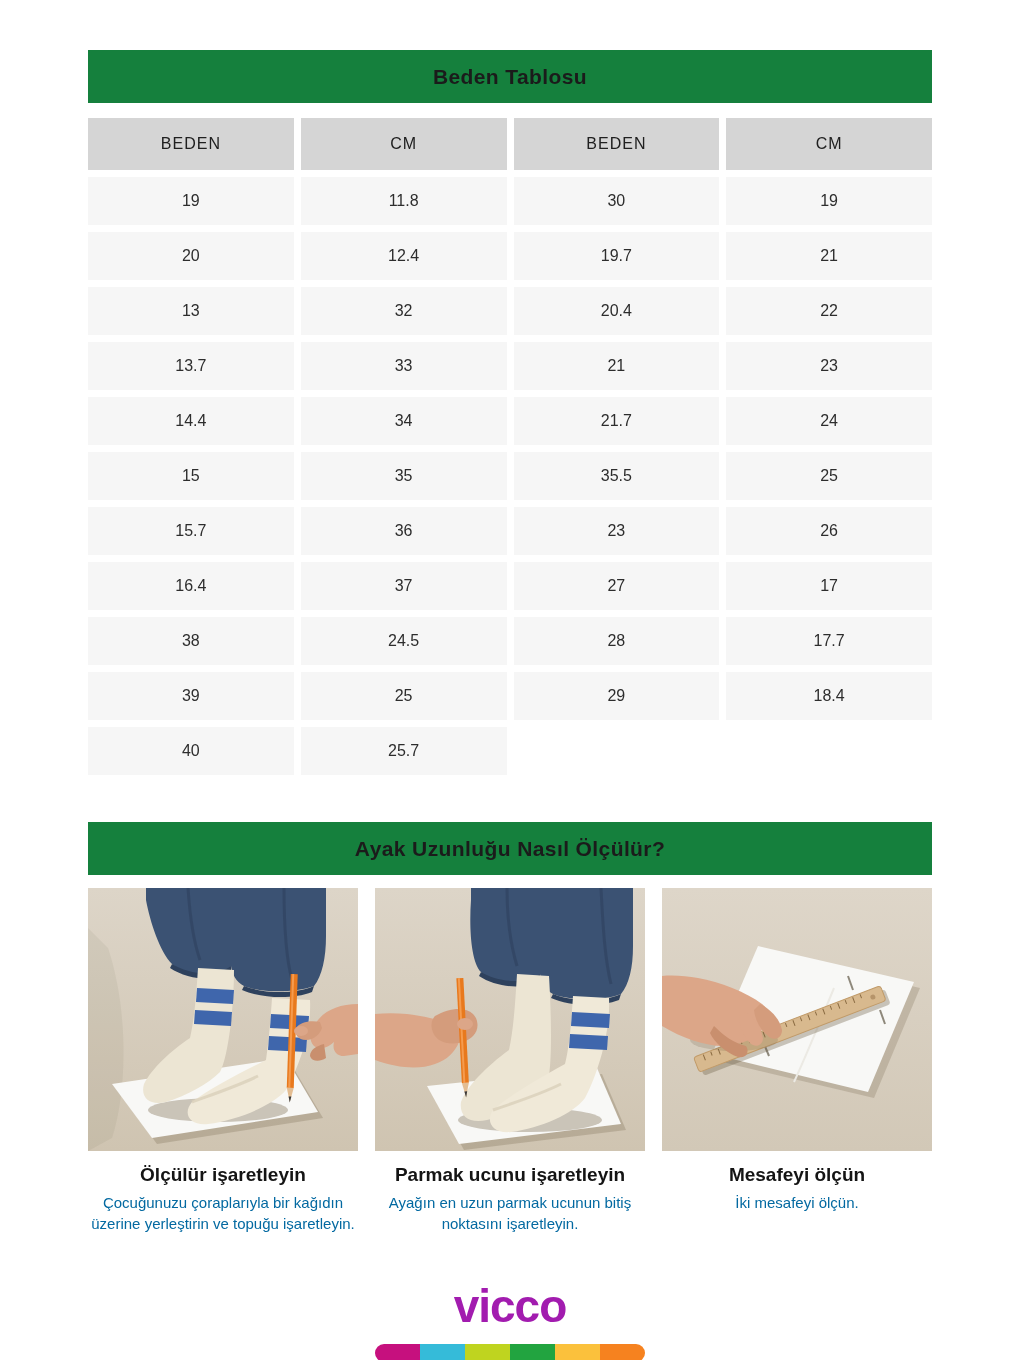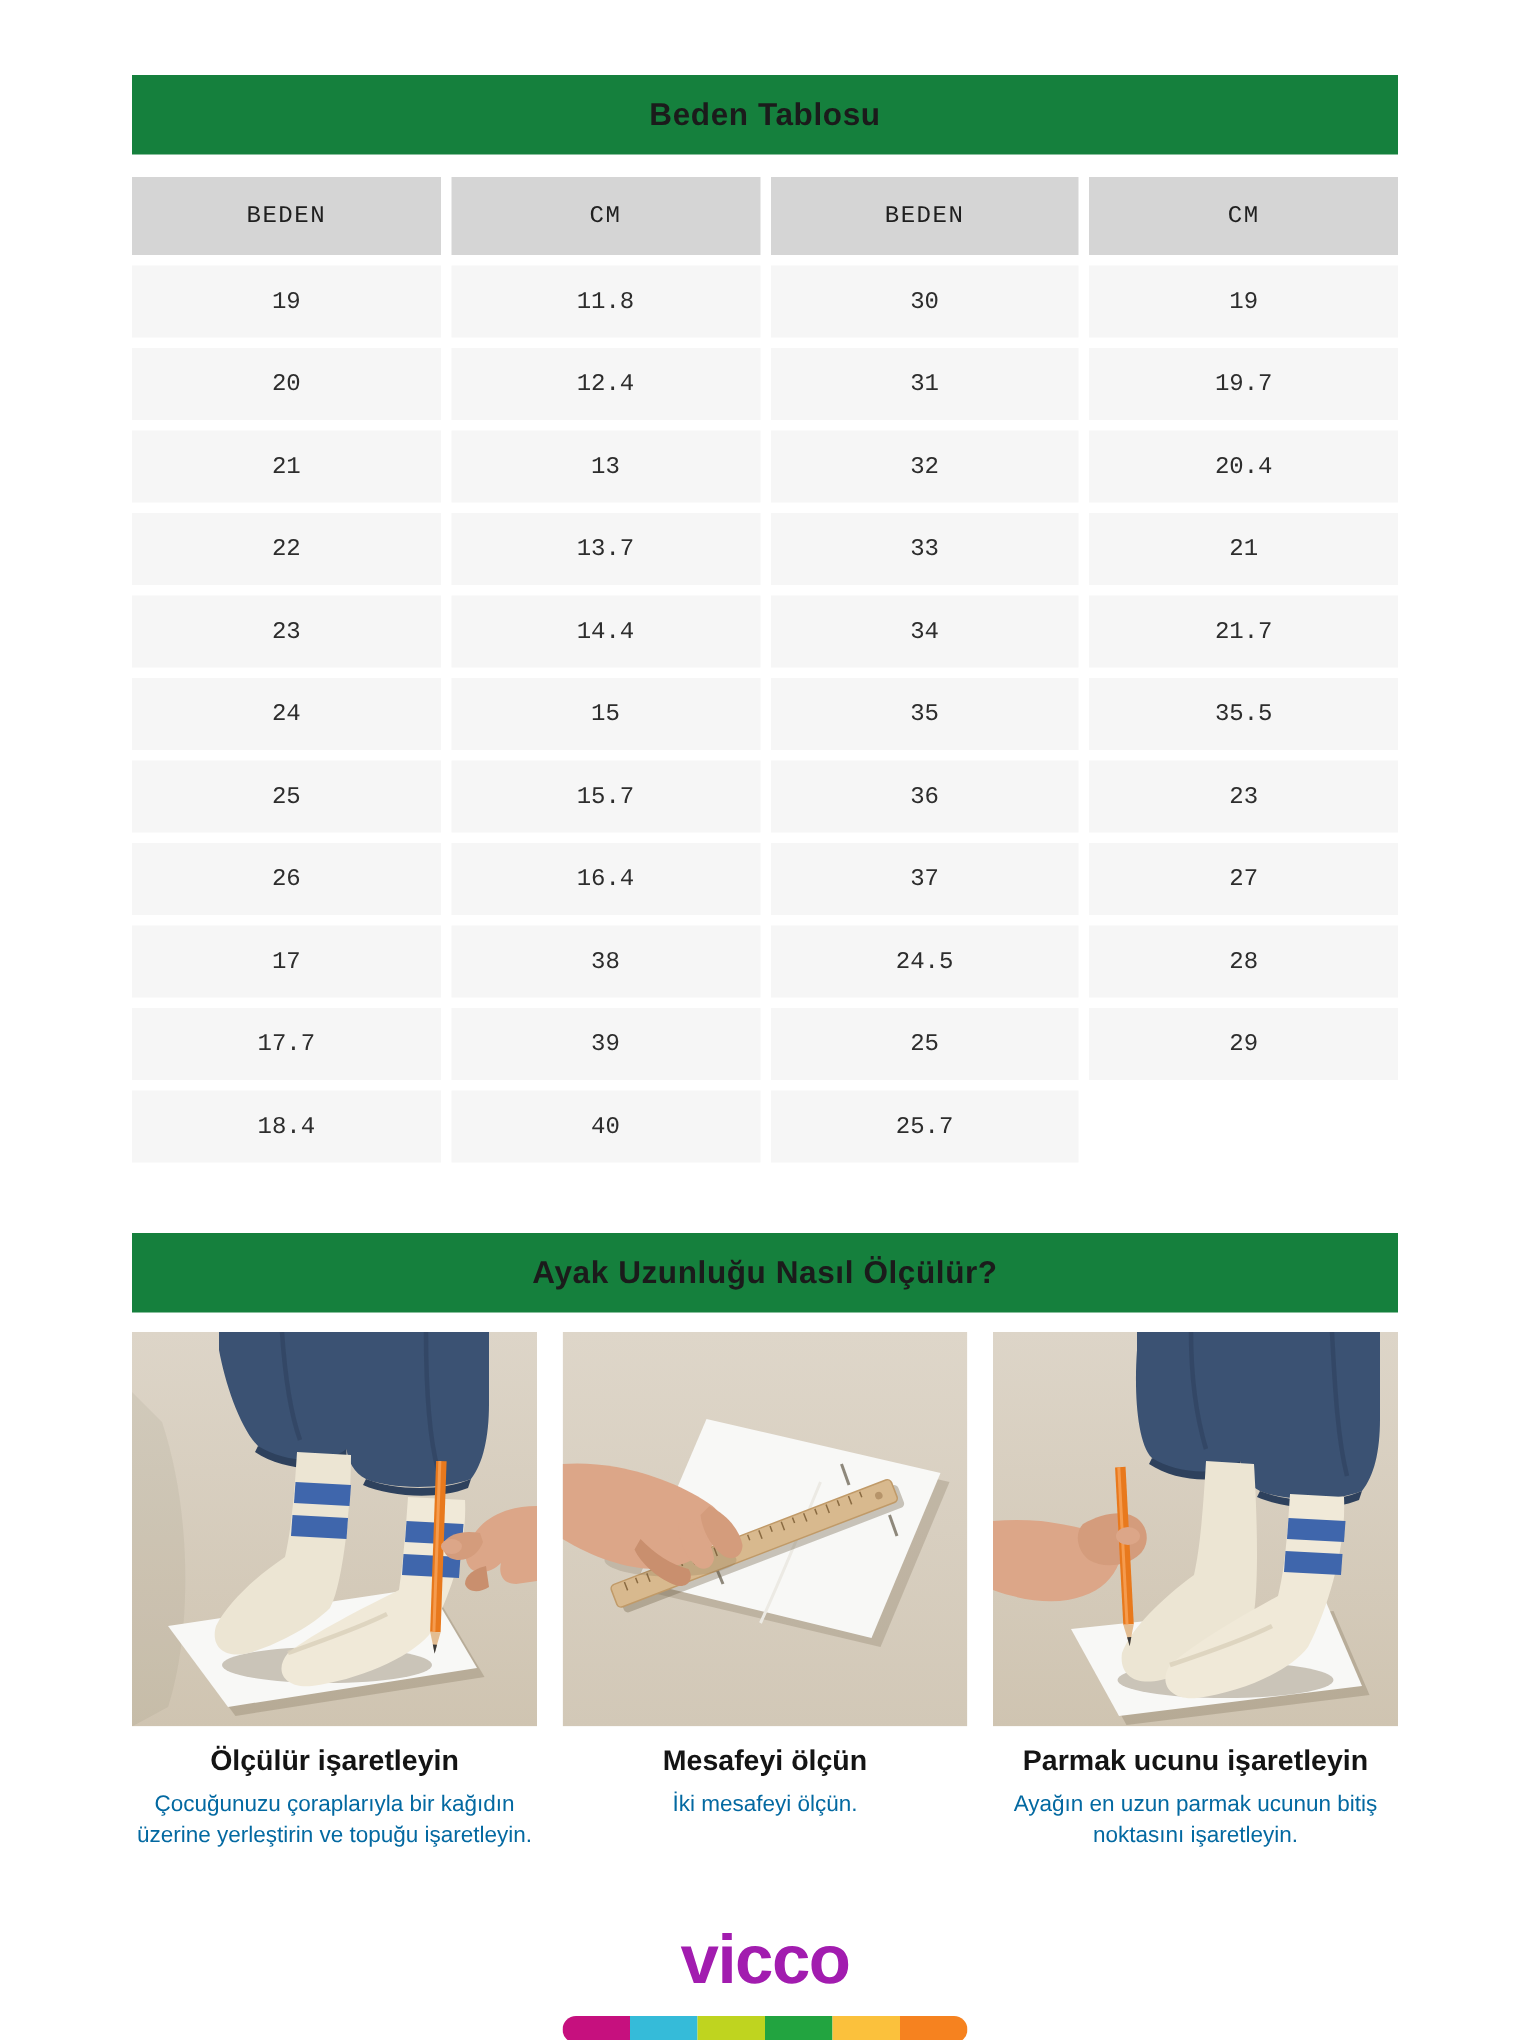--- a/index.html
+++ b/index.html
@@ -15,21 +15,21 @@
     height:53px;background:#15803d;
     display:flex;align-items:center;justify-content:center;
   }
   .bar .bar-title{
     margin:0;font-size:21px;font-weight:bold;color:#1b1b1b;letter-spacing:.4px;
   }
 
   
   .size-table{
     margin-top:15px;
-    display:grid;grid-template-columns:repeat(4,1fr);gap:7px;font-family:Liberation Mono, monospace;
+    display:grid;grid-template-columns:repeat(4,1fr);gap:7px;
   }
   .size-table .cell{
     background:#f6f6f6;height:48px;
     display:flex;align-items:center;justify-content:center;
     font-size:16px;color:#2d2d2d;
   }
   .size-table .head{
     background:#d5d5d5;height:52px;color:#202020;letter-spacing:1px;
   }
 
@@ -72,21 +72,20 @@
     <div class="cell head">CM</div>
     <div class="cell head">BEDEN</div>
     <div class="cell head">CM</div>
 
   <div class="cell">19</div>
       <div class="cell">11.8</div>
       <div class="cell">30</div>
       <div class="cell">19</div>
       <div class="cell">20</div>
       <div class="cell">12.4</div>
-      <div class="cell">31</div>
       <div class="cell">19.7</div>
       <div class="cell">21</div>
       <div class="cell">13</div>
       <div class="cell">32</div>
       <div class="cell">20.4</div>
       <div class="cell">22</div>
       <div class="cell">13.7</div>
       <div class="cell">33</div>
       <div class="cell">21</div>
       <div class="cell">23</div>
@@ -170,20 +169,65 @@
       <figcaption>
         <h3>Ölçülür işaretleyin</h3>
         <p>Çocuğunuzu çoraplarıyla bir kağıdın üzerine yerleştirin ve topuğu işaretleyin.</p>
       </figcaption>
     </figure>
 
     <figure class="step">
       <div class="photo">
         <svg viewBox="0 0 270 263" preserveAspectRatio="none" aria-hidden="true">
           <defs>
+            <linearGradient id="bg2" x1="0" y1="0" x2="0" y2="1">
+              <stop offset="0" stop-color="#ddd5c8"></stop>
+                <stop offset="1" stop-color="#cfc4b1"></stop>
+            </linearGradient>
+          </defs>
+          <rect x="0" y="0" width="270" height="263" fill="url(#bg2)"></rect>
+          <polygon points="57,204 227,186 251,242 89,262" fill="rgba(120,105,80,0.28)"></polygon>
+          <polygon points="52,198 222,180 246,236 84,256" fill="#f8f8f6"></polygon>
+          <ellipse cx="155" cy="232" rx="72" ry="12" fill="rgba(125,110,85,0.38)"></ellipse>
+
+          <path d="M96,0 H258 V58 C258,80 254,96 246,106 C226,114 192,112 178,106 C170,102 166,94 165,86 C163,94 156,98 146,97 C128,96 114,92 106,84 C96,74 94,40 96,12 Z" fill="#3b5273"></path>
+          <path d="M106,84 C122,94 150,97 165,86 L165,92 C152,102 122,100 104,88 Z" fill="#2e415d"></path>
+          <path d="M178,106 C198,114 228,114 246,106 L244,112 C224,120 194,118 176,110 Z" fill="#2e415d"></path>
+          <path d="M226,0 C228,40 230,72 236,96" stroke="#2e415d" stroke-width="3" fill="none" opacity="0.6"></path>
+          <path d="M132,0 C132,30 136,58 142,78" stroke="#2e415d" stroke-width="3" fill="none" opacity="0.6"></path>
+
+          <path d="M142,86 C140,120 138,144 134,162 C112,178 92,198 86,214 C84,228 94,236 112,232 C138,226 162,212 172,196 C178,180 176,120 174,88 Z" fill="#ece5d3"></path>
+
+          <path d="M198,108 C196,140 194,160 190,176 C164,190 134,208 118,222 C110,234 118,246 136,244 C166,240 198,226 210,210 C218,196 236,150 234,110 Z" fill="#f0e9d8"></path>
+          <path d="M197,124 L235,126 L234,140 L196,138 Z" fill="#3f66ac"></path>
+          <path d="M195,146 L233,148 L232,162 L194,160 Z" fill="#3f66ac"></path>
+          <path d="M118,222 C136,216 166,206 186,196" stroke="#d9d0ba" stroke-width="3" fill="none" opacity="0.8"></path>
+
+          <path d="M0,126 L0,172 C22,180 44,182 60,176 C72,172 80,164 84,154 C86,146 84,138 76,136 C66,132 48,128 32,126 C21,125 10,125 0,126 Z" fill="#dca688"></path>
+          <path d="M60,128 C74,120 90,118 98,126 C104,132 104,142 98,148 C90,156 74,158 64,152 C56,146 54,134 60,128 Z" fill="#d49c7c"></path>
+
+          <g transform="rotate(-3 88 150)">
+            <rect x="84.5" y="90" width="7" height="105" fill="#e8791d"></rect>
+            <rect x="86" y="90" width="2" height="105" fill="#f59b4e"></rect>
+            <polygon points="84.5,195 91.5,195 88,209" fill="#e3bd92"></polygon>
+            <polygon points="86.6,203.5 89.4,203.5 88,209.5" fill="#3a3a3a"></polygon>
+          </g>
+          <ellipse cx="90" cy="136" rx="8" ry="6" fill="#dca688"></ellipse>
+        </svg>
+      </div>
+      <figcaption>
+        <h3>Parmak ucunu işaretleyin</h3>
+        <p>Ayağın en uzun parmak ucunun bitiş noktasını işaretleyin.</p>
+      </figcaption>
+    </figure>
+
+    <figure class="step">
+      <div class="photo">
+        <svg viewBox="0 0 270 263" preserveAspectRatio="none" aria-hidden="true">
+          <defs>
             <linearGradient id="bg3" x1="0" y1="0" x2="0" y2="1">
               <stop offset="0" stop-color="#ded6c9"></stop>
                 <stop offset="1" stop-color="#d2c8b7"></stop>
             </linearGradient>
           </defs>
           <rect x="0" y="0" width="270" height="263" fill="url(#bg3)"></rect>
           <polygon points="101,64 258,100 212,210 56,173" fill="rgba(120,105,80,0.25)"></polygon>
           <polygon points="96,58 252,94 206,204 50,166" fill="#f8f8f6"></polygon>
           <path d="M172,100 C158,134 144,168 132,194" stroke="#eceae4" stroke-width="2" fill="none"></path>
           <path d="M186,88 l5,14" stroke="#8e887b" stroke-width="2" fill="none"></path>
@@ -203,65 +247,20 @@
           <path d="M84,124 C94,132 100,142 101,151 C100,158 93,160 88,155 C81,148 77,137 77,128 Z" fill="#dca688"></path>
           <path d="M52,138 C62,148 72,155 84,158 C88,164 84,171 76,169 C64,165 52,154 48,145 Z" fill="#c98f6e"></path>
         </svg>
       </div>
       <figcaption>
         <h3>Mesafeyi ölçün</h3>
         <p>İki mesafeyi ölçün.</p>
       </figcaption>
     </figure>
 
-    <figure class="step">
-      <div class="photo">
-        <svg viewBox="0 0 270 263" preserveAspectRatio="none" aria-hidden="true">
-          <defs>
-            <linearGradient id="bg2" x1="0" y1="0" x2="0" y2="1">
-              <stop offset="0" stop-color="#ddd5c8"></stop>
-                <stop offset="1" stop-color="#cfc4b1"></stop>
-            </linearGradient>
-          </defs>
-          <rect x="0" y="0" width="270" height="263" fill="url(#bg2)"></rect>
-          <polygon points="57,204 227,186 251,242 89,262" fill="rgba(120,105,80,0.28)"></polygon>
-          <polygon points="52,198 222,180 246,236 84,256" fill="#f8f8f6"></polygon>
-          <ellipse cx="155" cy="232" rx="72" ry="12" fill="rgba(125,110,85,0.38)"></ellipse>
-
-          <path d="M96,0 H258 V58 C258,80 254,96 246,106 C226,114 192,112 178,106 C170,102 166,94 165,86 C163,94 156,98 146,97 C128,96 114,92 106,84 C96,74 94,40 96,12 Z" fill="#3b5273"></path>
-          <path d="M106,84 C122,94 150,97 165,86 L165,92 C152,102 122,100 104,88 Z" fill="#2e415d"></path>
-          <path d="M178,106 C198,114 228,114 246,106 L244,112 C224,120 194,118 176,110 Z" fill="#2e415d"></path>
-          <path d="M226,0 C228,40 230,72 236,96" stroke="#2e415d" stroke-width="3" fill="none" opacity="0.6"></path>
-          <path d="M132,0 C132,30 136,58 142,78" stroke="#2e415d" stroke-width="3" fill="none" opacity="0.6"></path>
-
-          <path d="M142,86 C140,120 138,144 134,162 C112,178 92,198 86,214 C84,228 94,236 112,232 C138,226 162,212 172,196 C178,180 176,120 174,88 Z" fill="#ece5d3"></path>
-
-          <path d="M198,108 C196,140 194,160 190,176 C164,190 134,208 118,222 C110,234 118,246 136,244 C166,240 198,226 210,210 C218,196 236,150 234,110 Z" fill="#f0e9d8"></path>
-          <path d="M197,124 L235,126 L234,140 L196,138 Z" fill="#3f66ac"></path>
-          <path d="M195,146 L233,148 L232,162 L194,160 Z" fill="#3f66ac"></path>
-          <path d="M118,222 C136,216 166,206 186,196" stroke="#d9d0ba" stroke-width="3" fill="none" opacity="0.8"></path>
-
-          <path d="M0,126 L0,172 C22,180 44,182 60,176 C72,172 80,164 84,154 C86,146 84,138 76,136 C66,132 48,128 32,126 C21,125 10,125 0,126 Z" fill="#dca688"></path>
-          <path d="M60,128 C74,120 90,118 98,126 C104,132 104,142 98,148 C90,156 74,158 64,152 C56,146 54,134 60,128 Z" fill="#d49c7c"></path>
-
-          <g transform="rotate(-3 88 150)">
-            <rect x="84.5" y="90" width="7" height="105" fill="#e8791d"></rect>
-            <rect x="86" y="90" width="2" height="105" fill="#f59b4e"></rect>
-            <polygon points="84.5,195 91.5,195 88,209" fill="#e3bd92"></polygon>
-            <polygon points="86.6,203.5 89.4,203.5 88,209.5" fill="#3a3a3a"></polygon>
-          </g>
-          <ellipse cx="90" cy="136" rx="8" ry="6" fill="#dca688"></ellipse>
-        </svg>
-      </div>
-      <figcaption>
-        <h3>Parmak ucunu işaretleyin</h3>
-        <p>Ayağın en uzun parmak ucunun bitiş noktasını işaretleyin.</p>
-      </figcaption>
-    </figure>
-
   </div>
 
   <div class="footer">
     <div class="logo">vicco</div>
     <div class="color-bar">
         <span style="background: rgb(198, 16, 126);"></span>
         <span style="background: rgb(53, 187, 217);"></span>
         <span style="background: rgb(191, 212, 31);"></span>
         <span style="background: rgb(34, 164, 64);"></span>
         <span style="background: rgb(251, 193, 60);"></span>

